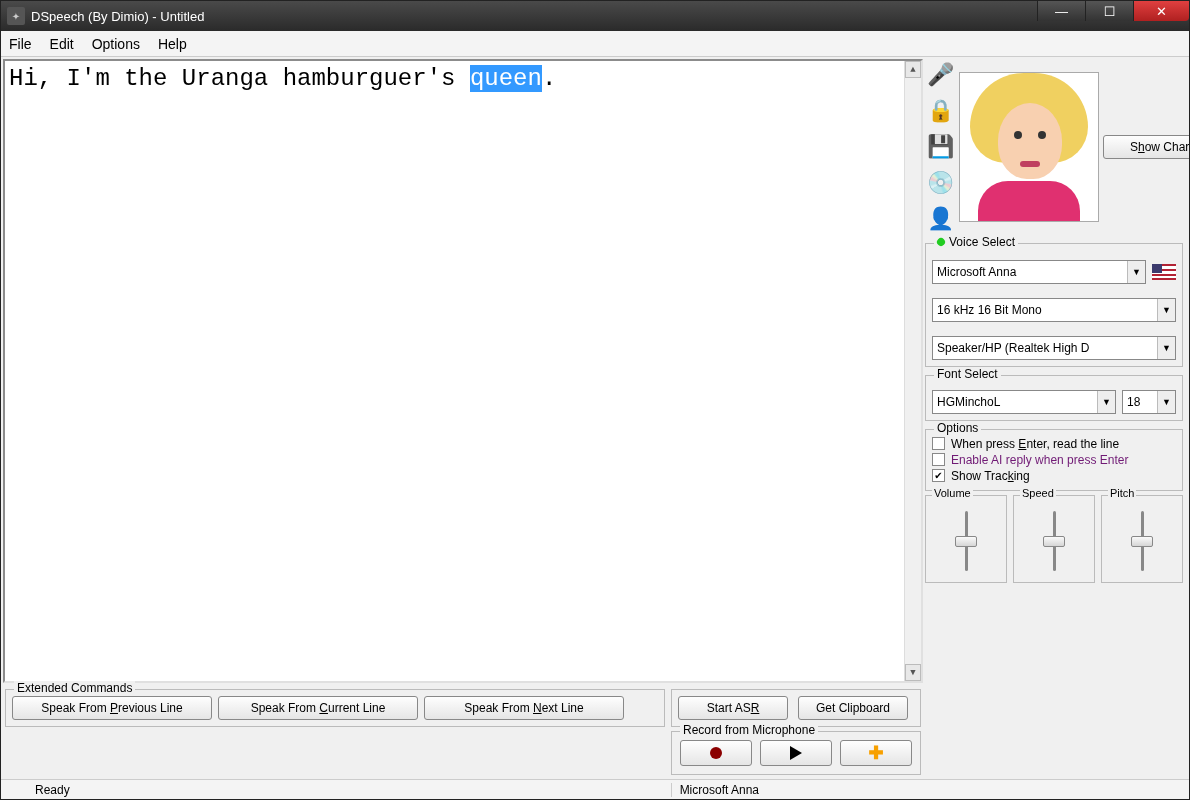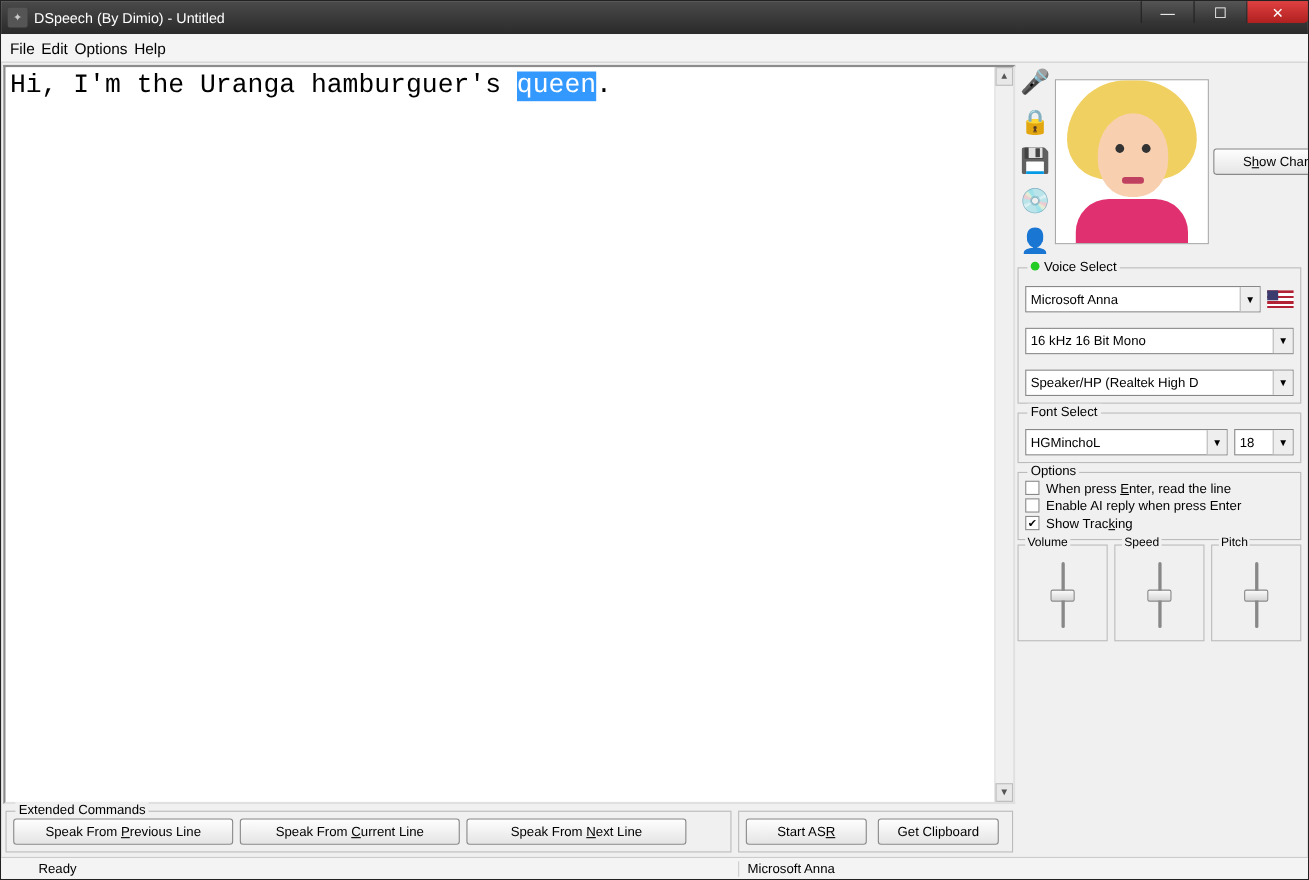--- a/index.html
+++ b/index.html
@@ -49,21 +49,21 @@
   border-left: 1px solid #222;
 }
 .win-btn.close { background: linear-gradient(#e04040,#b02020); width: 56px; border-radius: 0 0 4px 0;}
 .menubar {
   height: 26px;
   background: #f4f4f4;
   display: flex;
   align-items: center;
   padding-left: 8px;
   font-size: 14px;
-  gap: 6px;
+  gap: 18px;
   border-bottom: 1px solid #ccc;
 }
 .menubar span { cursor: default; }
 .content {
   flex: 1;
   display: flex;
   padding: 2px;
   gap: 2px;
   overflow: hidden;
 }
@@ -198,21 +198,21 @@
   height:24px;
   align-items:center;
   padding-left:4px;
   font-size:12px;
 }
 .select .arrow{margin-left:auto;width:18px;text-align:center;background:#eee;border-left:1px solid #bbb;height:100%;display:flex;align-items:center;justify-content:center;font-size:9px;}
 .row{display:flex;gap:6px;align-items:center;}
 .flag{width:24px;height:16px;background:linear-gradient(#b22234 0 15%,#fff 15% 30%,#b22234 30% 45%,#fff 45% 60%,#b22234 60% 75%,#fff 75% 90%,#b22234 90%);position:relative;}
 .flag::before{content:"";position:absolute;top:0;left:0;width:10px;height:9px;background:#3c3b6e;}
 .chk-row{display:flex;align-items:flex-start;gap:6px;font-size:12px;padding:1px 0;}
-.chk-row.disabled{color:#000000;}
+.chk-row.disabled{color:#701a75;}
 .chk{width:13px;height:13px;border:1px solid #888;background:#fff;flex-shrink:0;display:flex;align-items:center;justify-content:center;font-size:10px;}
 .sliders{display:flex;gap:6px;}
 .slider-grp{border:1px solid #bbb;flex:1;padding:4px 4px 6px;position:relative;}
 .slider-grp .lab{position:absolute;top:-9px;left:6px;background:#f0f0f0;padding:0 2px;font-size:11px;}
 .slider-track{height:70px;display:flex;justify-content:center;align-items:center;position:relative;margin-top:6px;}
 .slider-track::before{content:"";width:3px;height:60px;background:#888;border-radius:2px;}
 .slider-thumb{position:absolute;width:22px;height:11px;background:linear-gradient(#fafafa,#d5d5d5);border:1px solid #888;border-radius:2px;}
 .statusbar{height:20px;background:#f4f4f4;border-top:1px solid #ccc;display:flex;align-items:center;font-size:12px;padding-left:6px;gap:20px;}
 .statusbar .cell{border-left:1px solid #ccc;padding-left:8px;}
 .green-dot{width:8px;height:8px;background:#2c2;border-radius:50%;transform:rotate(45deg);margin-right:4px;}
@@ -266,20 +266,34 @@
         </div>
 
         <div class="right-bottom">
           <div class="fieldset">
 
             <div class="cmd-row" style="gap:10px;">
               <button class="btn" style="width:110px">Start AS<span class="u">R</span></button>
               <button class="btn" style="width:110px">Get Clipboard</button>
             </div>
           </div>
+          <div class="fieldset">
+            <div class="legend">Record from Microphone</div>
+            <div class="rec-row">
+              <div class="rec-btn">
+                  <div class="rec-dot"></div>
+                </div>
+              <div class="rec-btn">
+                  <div class="play-tri"></div>
+                </div>
+              <div class="rec-btn">
+                  <div class="plus">✚</div>
+                </div>
+            </div>
+          </div>
         </div>
       </div>
     </div>
 
     <div class="right-col">
       <div class="top-icons">
         <div class="icon-col">
           <div class="ico">🎤</div>
           <div class="ico">🔒</div>
           <div class="ico">💾</div>

